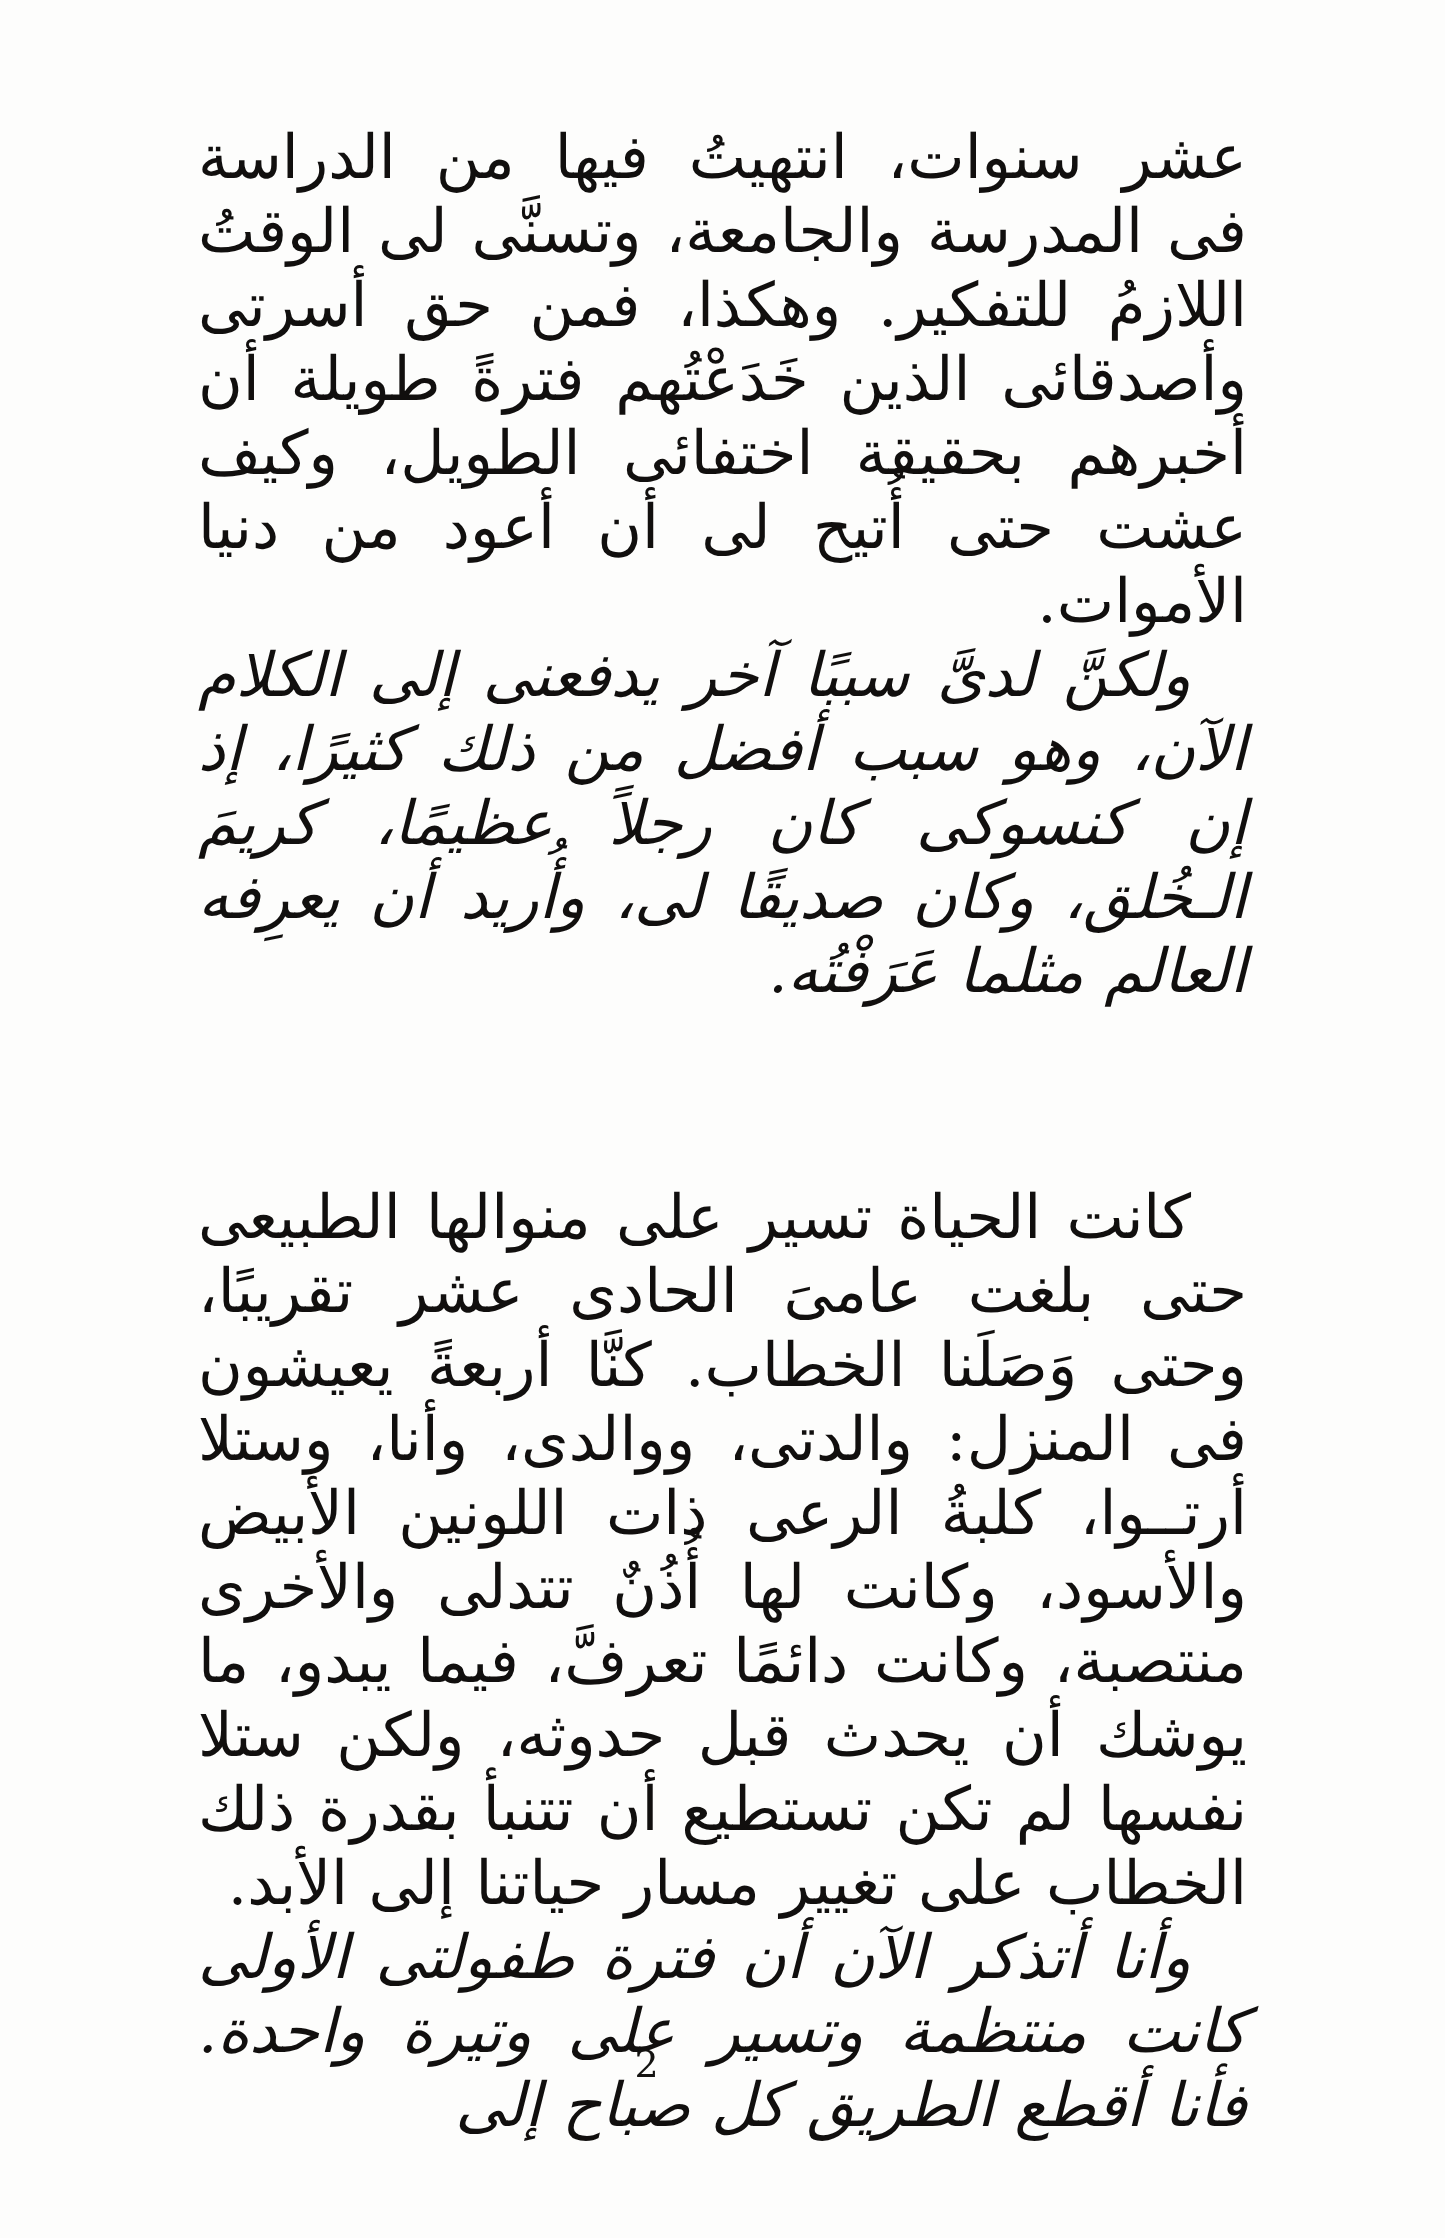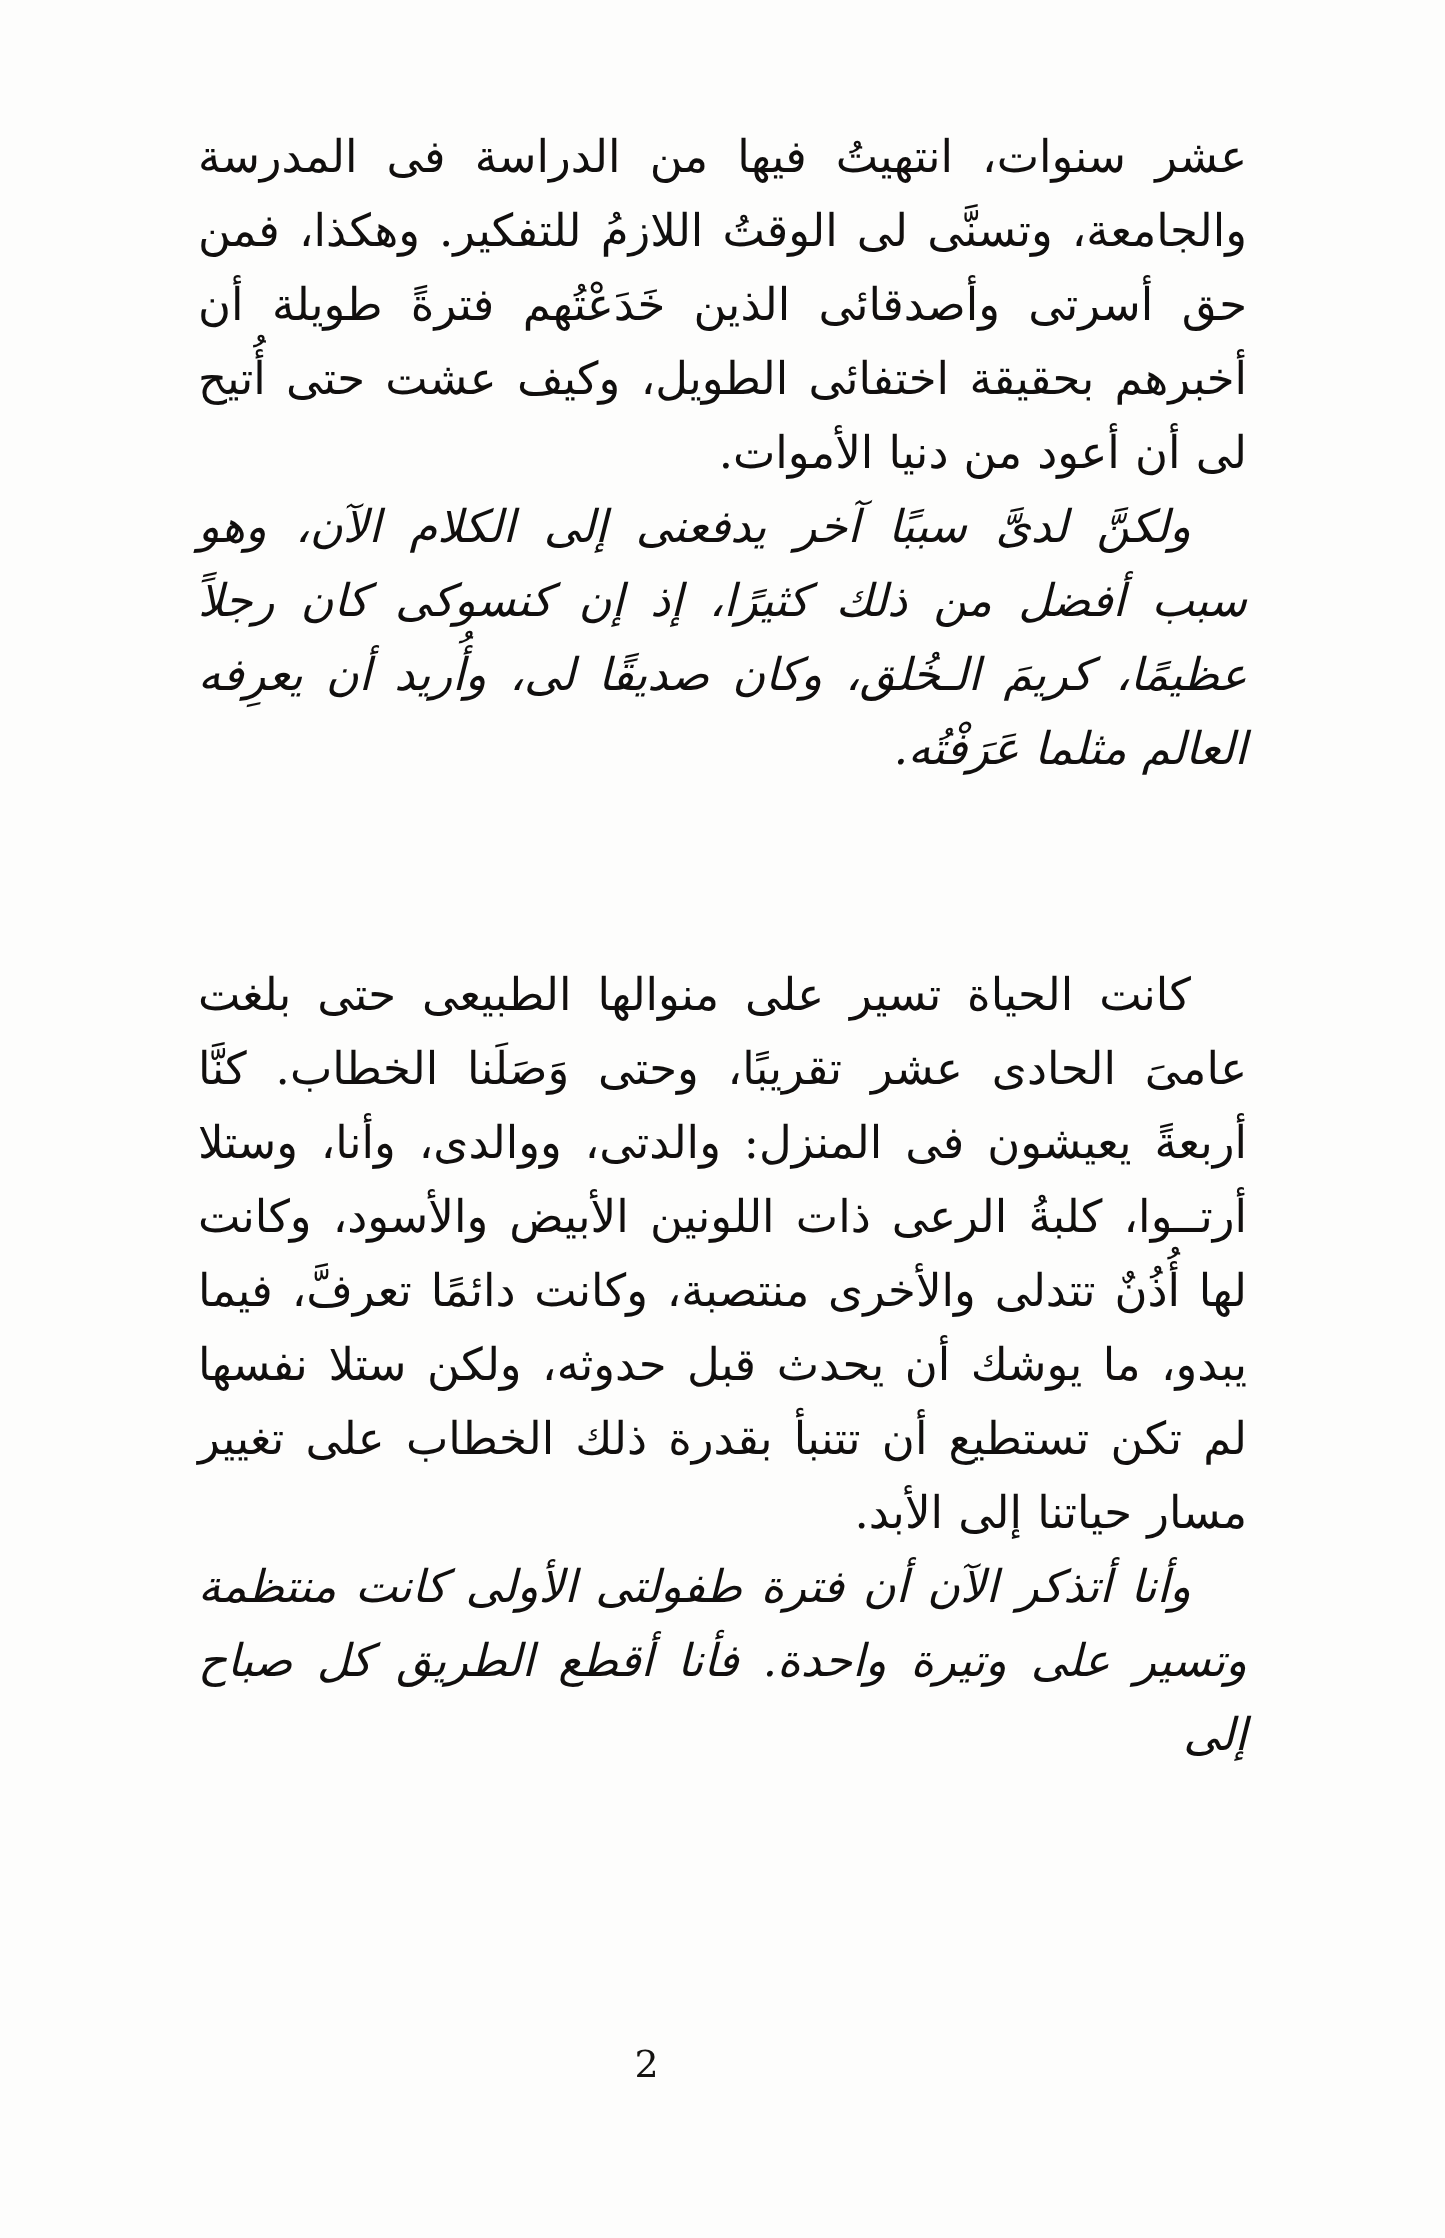--- a/index.html
+++ b/index.html
@@ -29,21 +29,21 @@
     right: 198px;
     left: 198px;
     width: auto;
   }
 
   .para-block {
     direction: rtl;
     text-align: justify;
     text-align-last: right;
     text-justify: inter-word;
-    font-size: 45px;
+    font-size: 61px;
     line-height: 74px;
     letter-spacing: 0px;
     word-spacing: 0.02em;
     font-weight: 400;
     color: #110f0e;
     margin: 0;
     padding: 0;
     -webkit-font-feature-settings: "liga" 1, "calt" 1;
     font-feature-settings: "liga" 1, "calt" 1;
   }

